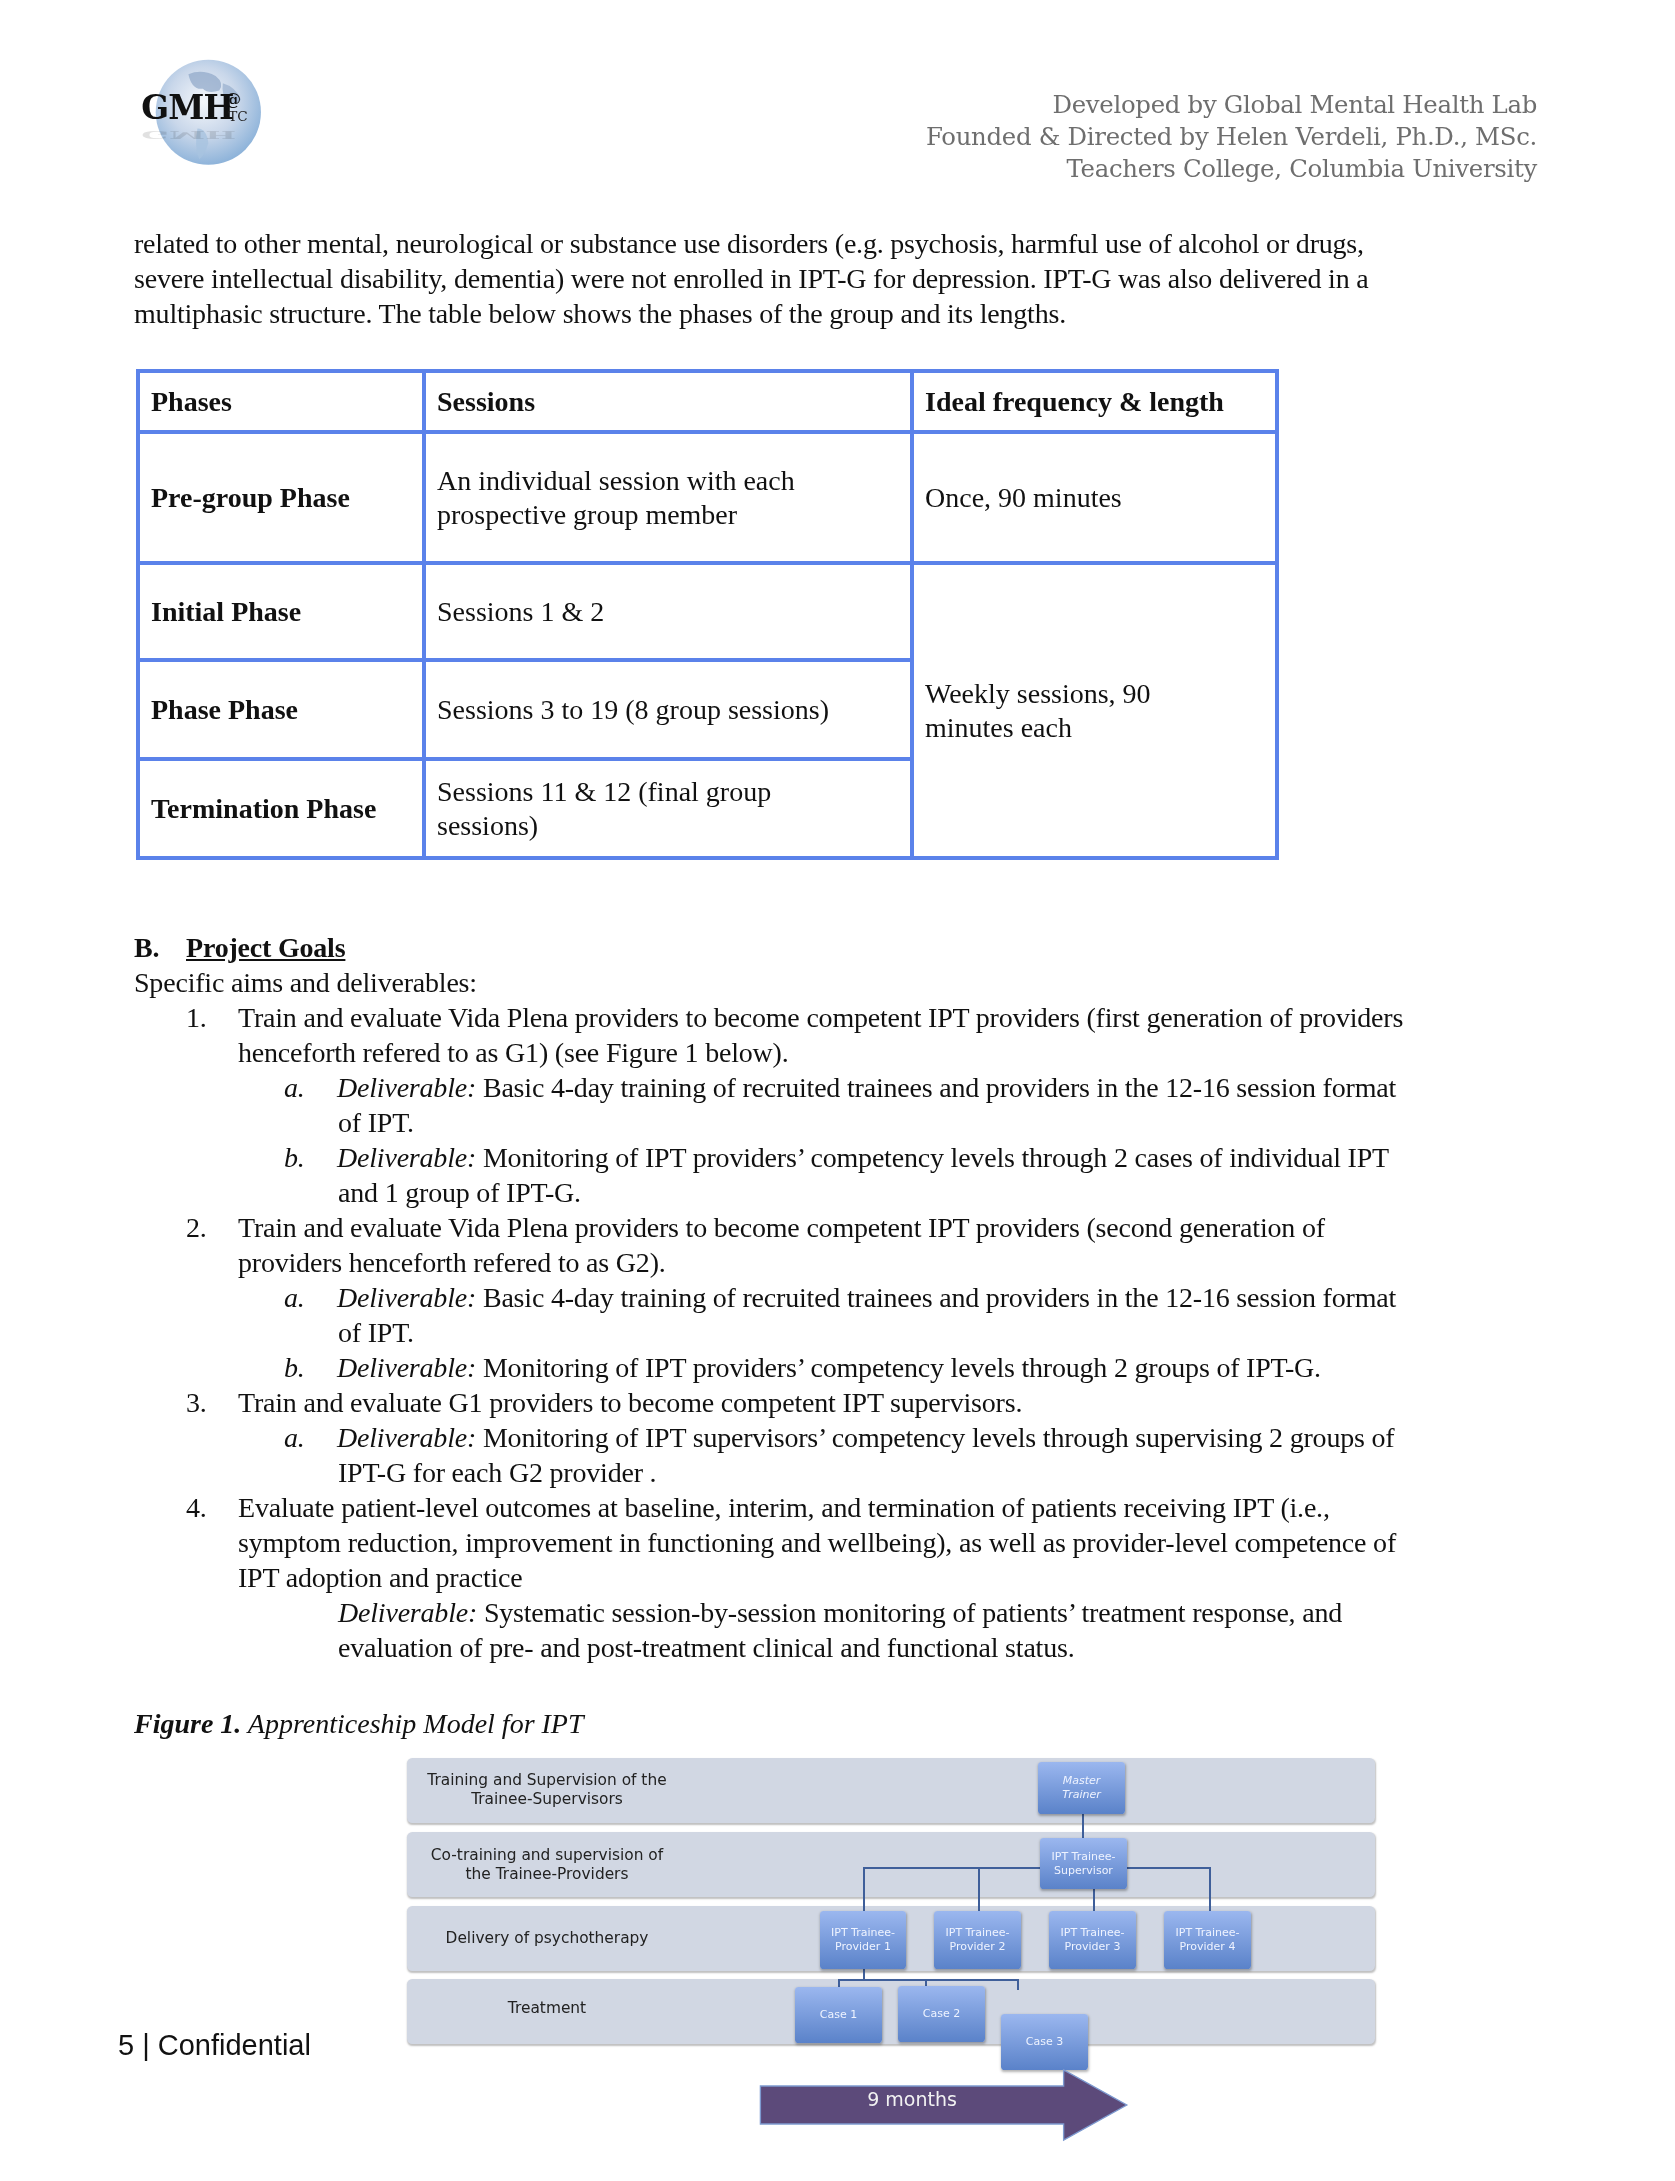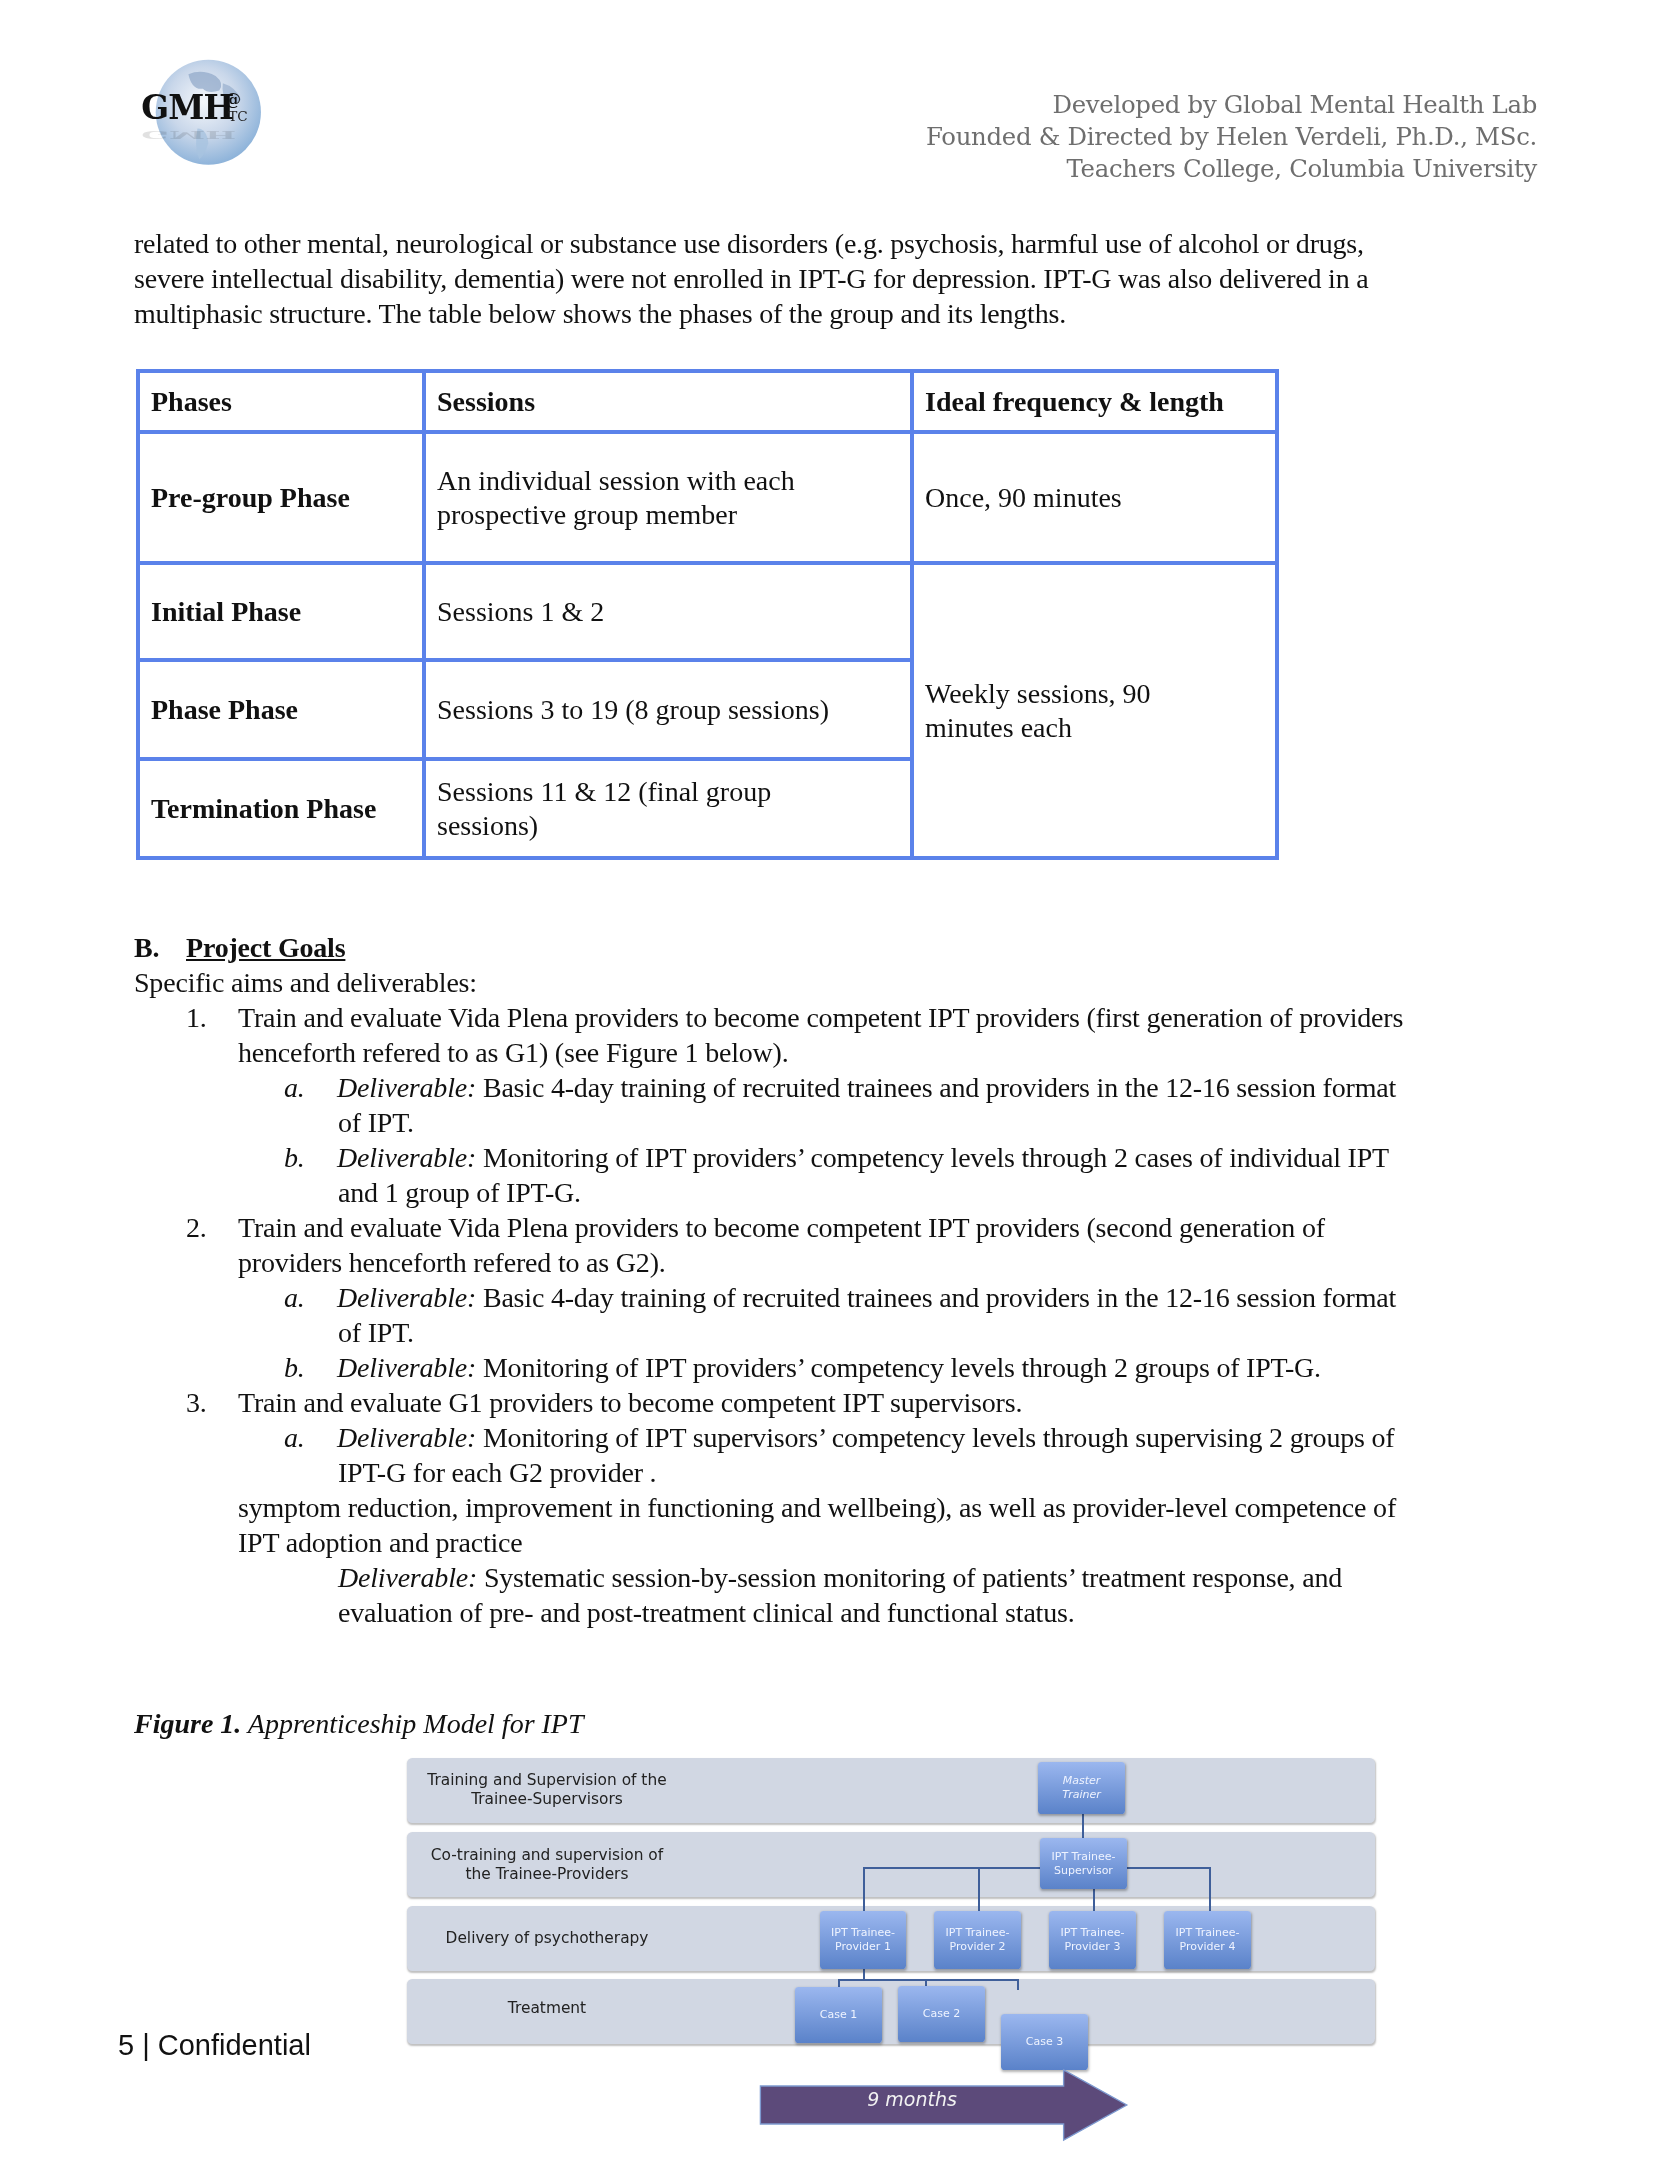--- a/index.html
+++ b/index.html
@@ -37,21 +37,21 @@
   .fig-caption { left:134px; top:1708px; font-size:28px; font-style:italic; white-space:nowrap; }
   .fig-caption b { font-weight:bold; }
 
   
   .band { left:407px; width:968px; height:65px; background:#d1d7e3; border-radius:5.4px; box-shadow:0.9px 1.8px 1.8px rgba(0,0,0,0.25); }
   .band-label { font-family:"DejaVu Sans", sans-serif; font-size:15.4px; color:#222; text-align:center; line-height:19px; position:absolute; }
   .node { position:absolute; background:linear-gradient(#9bb7ef, #5a82c9); border-radius:3.6px; box-shadow:0.9px 1.8px 2.7px rgba(0,0,0,0.3); color:#eef3ff; font-family:"DejaVu Sans", sans-serif; font-size:11px; line-height:13.6px; text-align:center; display:flex; align-items:center; justify-content:center; }
   .conn { position:absolute; background:#3f5f9a; }
 
   .arrow { left:758px; top:2068px; width:373px; height:74px; }
-  .arrow-label { position:absolute; left:0; top:20px; width:308px; text-align:center; color:#f2f2f2; font-family:"DejaVu Sans", sans-serif; font-style:italic; font-size:19px; }
+  .arrow-label { position:absolute; left:0; top:20px; width:308px; text-align:center; color:#f2f2f2; font-family:"DejaVu Sans", sans-serif; font-size:19px; }
 
   .footer { left:118px; top:2029px; font-family:"Liberation Sans", sans-serif; font-size:29px; color:#111; white-space:nowrap; }
 </style>
 </head>
 <body>
 
 <div class="abs logo">
   <svg width="136" height="127" viewBox="0 0 150 140">
     <defs>
       <radialGradient id="g1" cx="45%" cy="40%" r="60%">
@@ -141,20 +141,21 @@
   <div class="line lvl1"><span class="num">2.</span><span>Train and evaluate Vida Plena providers to become competent IPT providers (second generation of</span></div>
   <div class="line lvl1-cont">providers henceforth refered to as G2).</div>
   <div class="line lvl2"><span class="alpha">a.</span><span class="it">Deliverable:</span> <span>Basic 4-day training of recruited trainees and providers in the 12-16 session format</span></div>
   <div class="line lvl2-cont">of IPT.</div>
   <div class="line lvl2"><span class="alpha">b.</span><span class="it">Deliverable:</span> <span>Monitoring of IPT providers’ competency levels through 2 groups of IPT-G.</span></div>
 
   <div class="line lvl1"><span class="num">3.</span><span>Train and evaluate G1 providers to become competent IPT supervisors.</span></div>
   <div class="line lvl2"><span class="alpha">a.</span><span class="it">Deliverable:</span> <span>Monitoring of IPT supervisors’ competency levels through supervising 2 groups of</span></div>
   <div class="line lvl2-cont">IPT-G for each G2 provider .</div>
 
+  <div class="line lvl1"><span class="num">4.</span><span>Evaluate patient-level outcomes at baseline, interim, and termination of patients receiving IPT (i.e.,</span></div>
   <div class="line lvl1-cont">symptom reduction, improvement in functioning and wellbeing), as well as provider-level competence of</div>
   <div class="line lvl1-cont">IPT adoption and practice</div>
   <div class="line lvl2-cont"><span class="it">Deliverable:</span> <span>Systematic session-by-session monitoring of patients’ treatment response, and</span></div>
   <div class="line lvl2-cont">evaluation of pre- and post-treatment clinical and functional status.</div>
 </div>
 
 <div class="abs fig-caption">
   <b>Figure 1.</b> <span>Apprenticeship Model for IPT</span>
 </div>
 

